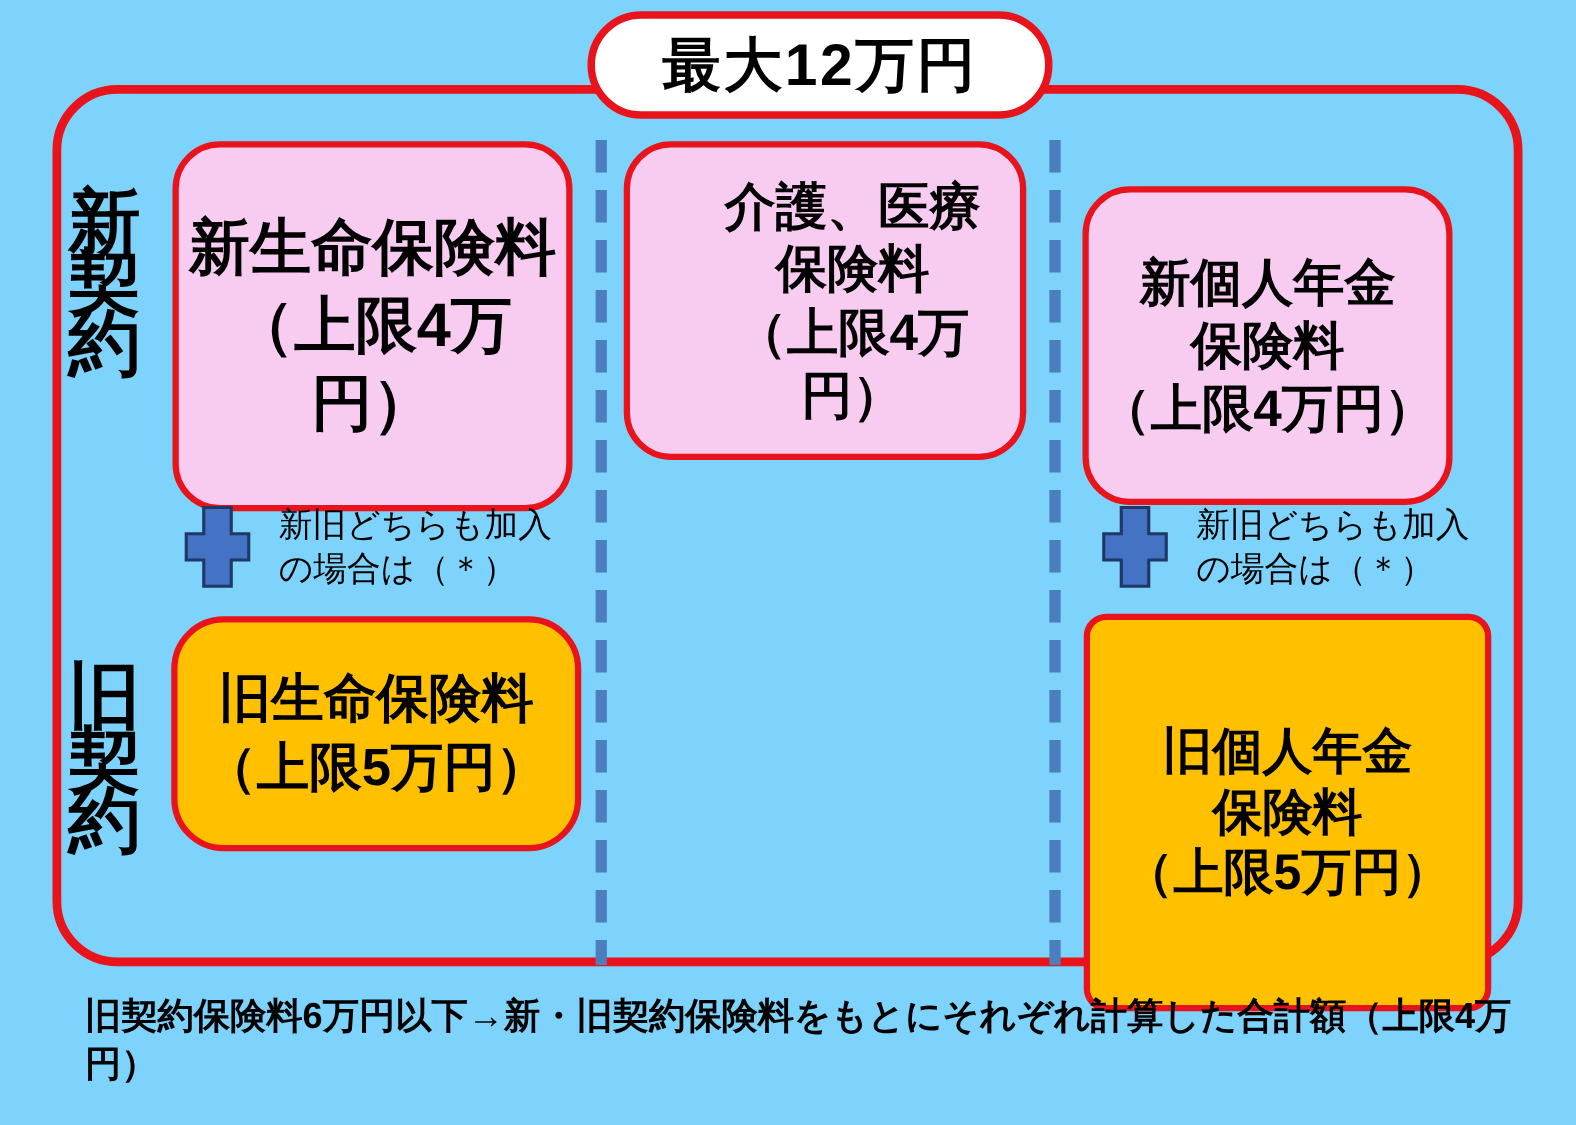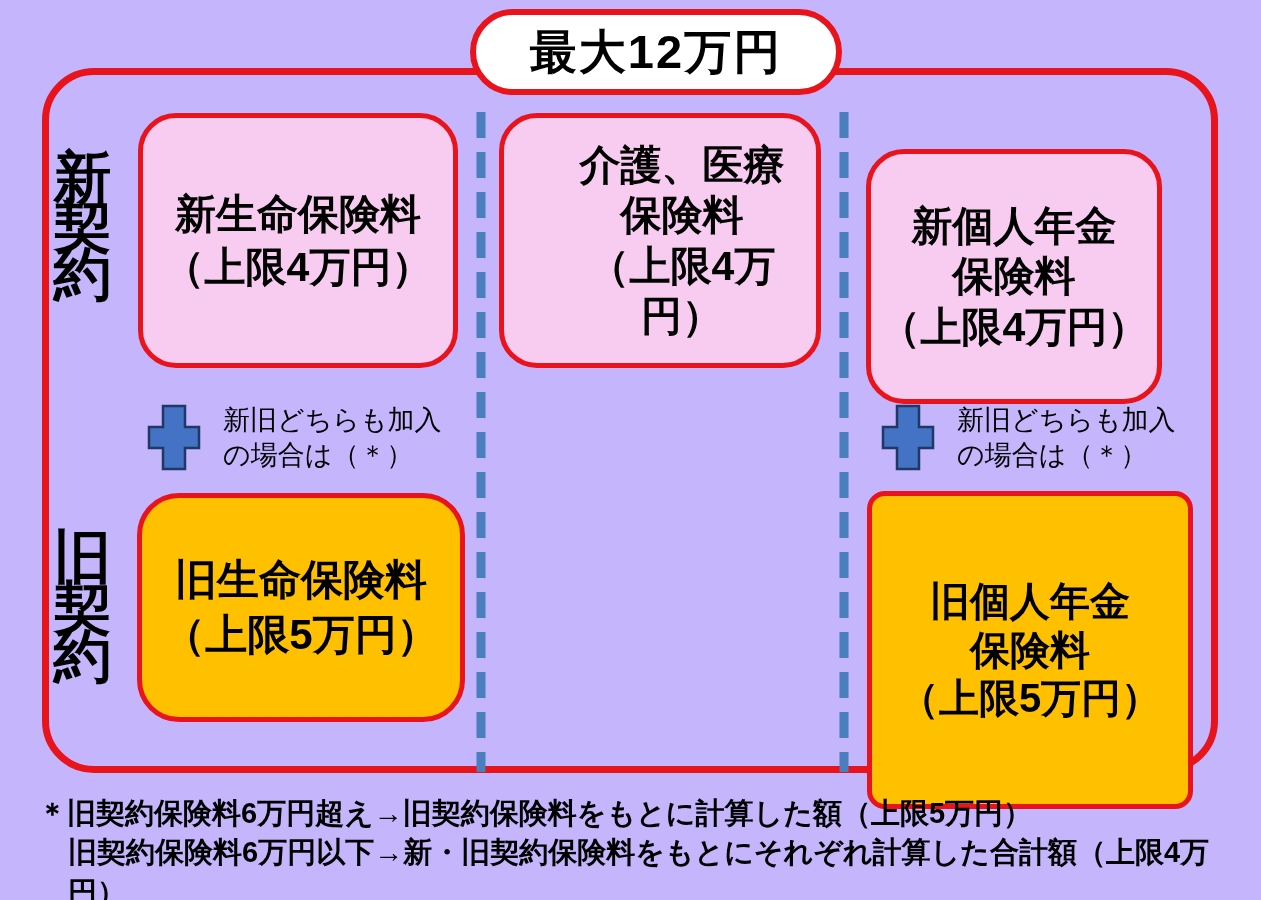--- a/index.html
+++ b/index.html
@@ -5,21 +5,21 @@
   html, body {
     margin: 0;
     padding: 0;
     background: #ffffff;
     font-family: "Liberation Sans", "DejaVu Sans", sans-serif;
   }
   .stage {
     position: relative;
     width: 1261px;
     height: 900px;
-    background: #c4b5fd;
+    background: #7dd3fc;
     overflow: hidden;
     color: #000000;
   }
   
   .outer-frame {
     position: absolute;
     left: 42px; top: 68px;
     width: 1176px; height: 705px;
     border: 7px solid #e8131b;
     border-radius: 52px;
@@ -73,24 +73,24 @@
     box-sizing: border-box;
     border: 5px solid #e8131b;
     display: flex; align-items: center; justify-content: center;
     text-align: center;
     font-weight: bold;
     white-space: pre-line;
     z-index: 2;
   }
   .box-pink { background: #f8cbf0; border-radius: 38px; }
   .box-orange { background: #ffc000; border-radius: 42px; }
-  .box-new-life    { left: 138px; top: 113px; width: 320px; height: 255px; font-size: 41px; line-height: 1.28; }
+  .box-new-life    { left: 138px; top: 113px; width: 320px; height: 296px; font-size: 49px; line-height: 1.28; }
   .box-care        { left: 499px; top: 113px; width: 322px; height: 255px; font-size: 41px; line-height: 1.22; padding-left: 44px; }
   .box-new-pension { left: 866px; top: 113px; width: 296px; height: 255px; font-size: 41px; line-height: 1.22; margin-top: 36px; }
-  .box-old-life    { left: 137px; top: 493px; width: 328px; height: 229px; font-size: 42px; line-height: 1.3; }
+  .box-old-life    { left: 137px; top: 493px; width: 328px; height: 188px; font-size: 42px; line-height: 1.3; }
   .box-old-pension { left: 867px; top: 491px; width: 326px; height: 318px; font-size: 40px; line-height: 1.22; border-radius: 18px; }
   
   .plus-icon {
     position: absolute;
     width: 54px; height: 67px;
     z-index: 2;
   }
   .plus-icon-1 { left: 147px; top: 404px; }
   .plus-icon-2 { left: 881px; top: 404px; }
   .plus-note {
@@ -167,17 +167,16 @@
     <span>旧生命保険料
 （上限5万円）</span>
   </div>
   <div class="box box-orange box-old-pension">
     <span>旧個人年金
 保険料
 （上限5万円）</span>
   </div>
 
   <div class="footnotes">
-    <div class="footnote-line-1">＊旧契約保険料6万円超え→旧契約保険料をもとに計算した額（上限5万円）</div>
     <div class="footnote-line-2">旧契約保険料6万円以下→新・旧契約保険料をもとにそれぞれ計算した合計額（上限4万円）</div>
   </div>
 
 </div>
 
 </body></html>

